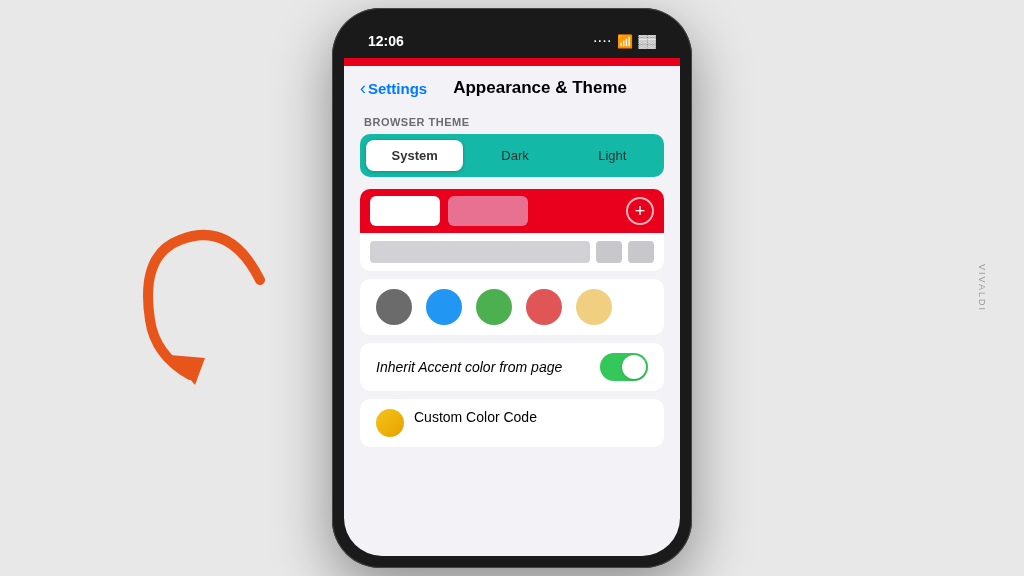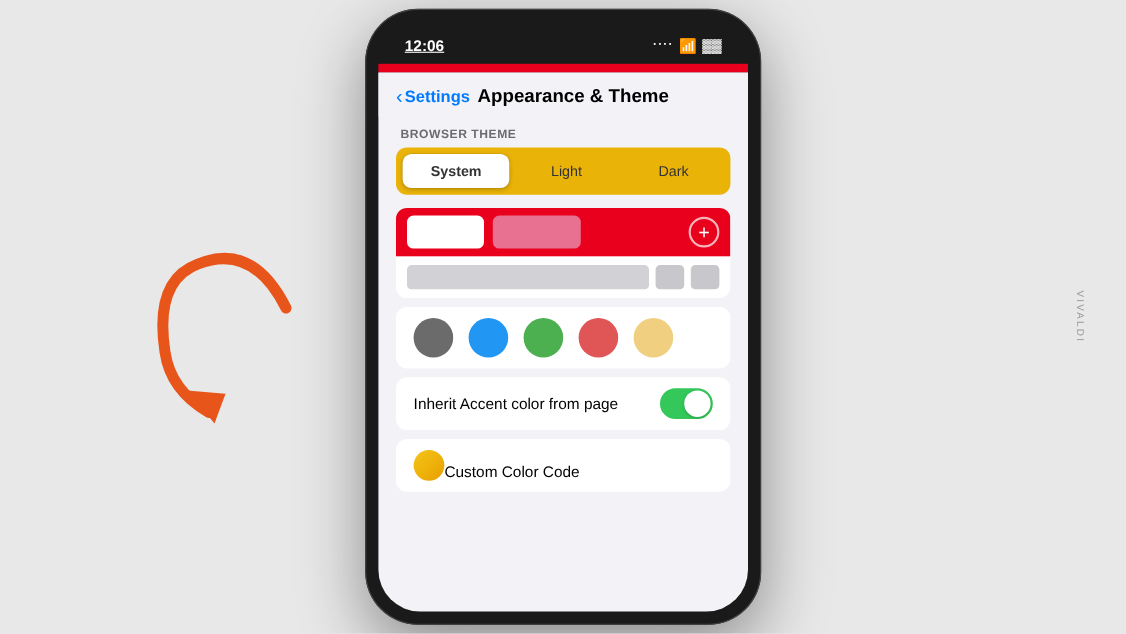--- a/index.html
+++ b/index.html
@@ -62,21 +62,20 @@
       justify-content: space-between;
       padding: 8px 24px 4px;
       color: white;
       font-size: 13px;
       font-weight: 600;
       flex-shrink: 0;
     }
     .status-time {
       font-size: 14px;
       font-weight: 700;
-      text-decoration: underline;
     }
     .status-icons {
       display: flex;
       gap: 5px;
       align-items: center;
     }
 
     
     .notch {
       position: absolute;
@@ -130,21 +129,21 @@
       margin-top: -1px;
     }
     .back-label {
       font-size: 15px;
       font-weight: bold;
     }
     .page-title {
       font-size: 17px;
       font-weight: 600;
       color: #000;
-      margin-left: 1px;
+      margin-left: 20px;
     }
 
     
     .settings-scroll {
       flex: 1;
       overflow-y: auto;
       padding: 0 16px 16px;
     }
     .section-label {
       font-size: 11px;
@@ -165,21 +164,21 @@
       background: transparent;
     }
     .theme-btn.active {
       background: #fff;
       font-weight: 600;
       border-radius: 8px;
       box-shadow: 0 1px 4px rgba(0,0,0,0.18), 0 0 0 0.5px rgba(0,0,0,0.08);
       margin: 3px;
     }
     .theme-row {
-      background: #eab308;
+      background: #14b8a6;
       border-radius: 10px;
       padding: 3px;
       display: flex;
       margin-bottom: 12px;
     }
 
     
     .accent-row {
       background: #fff;
       border-radius: 10px;
@@ -261,20 +260,21 @@
     
     .toggle-row {
       background: #fff;
       border-radius: 10px;
       padding: 10px 16px;
       display: flex;
       align-items: center;
       justify-content: space-between;
       margin-top: 8px;
       margin-bottom: 8px;
+      font-style: italic;
     }
     .toggle-label {
       font-size: 14px;
       color: #000;
     }
     .toggle-switch {
       width: 48px;
       height: 28px;
       background: #34c759;
       border-radius: 14px;
@@ -291,22 +291,22 @@
       right: 2px;
       box-shadow: 0 1px 3px rgba(0,0,0,0.2);
     }
 
     
     .custom-row {
       background: #fff;
       border-radius: 10px;
       padding: 10px 16px;
       display: flex;
-      align-items: flex-end;
-      gap: 0;
+      align-items: flex-start;
+      gap: 10px;
     }
     .custom-circle {
       width: 28px;
       height: 28px;
       border-radius: 50%;
       background: linear-gradient(135deg, #f5c518, #e8a000);
     }
     .custom-label {
       font-size: 14px;
       color: #000;
@@ -347,22 +347,22 @@
       </div>
       <span class="page-title">Appearance &amp; Theme</span>
     </div>
 
     <div class="settings-scroll">
 
       <div class="section-label">BROWSER THEME</div>
 
       <div class="theme-row">
         <button class="theme-btn active">System</button>
+        <button class="theme-btn">Dark</button>
         <button class="theme-btn">Light</button>
-        <button class="theme-btn">Dark</button>
       </div>
 
 
       <div class="accent-row">
         <div class="color-strip">
           <div class="color-chip-white"></div>
           <div class="color-chip-pink"></div>
           <button class="add-btn">+</button>
         </div>
         <div class="recent-colors">

